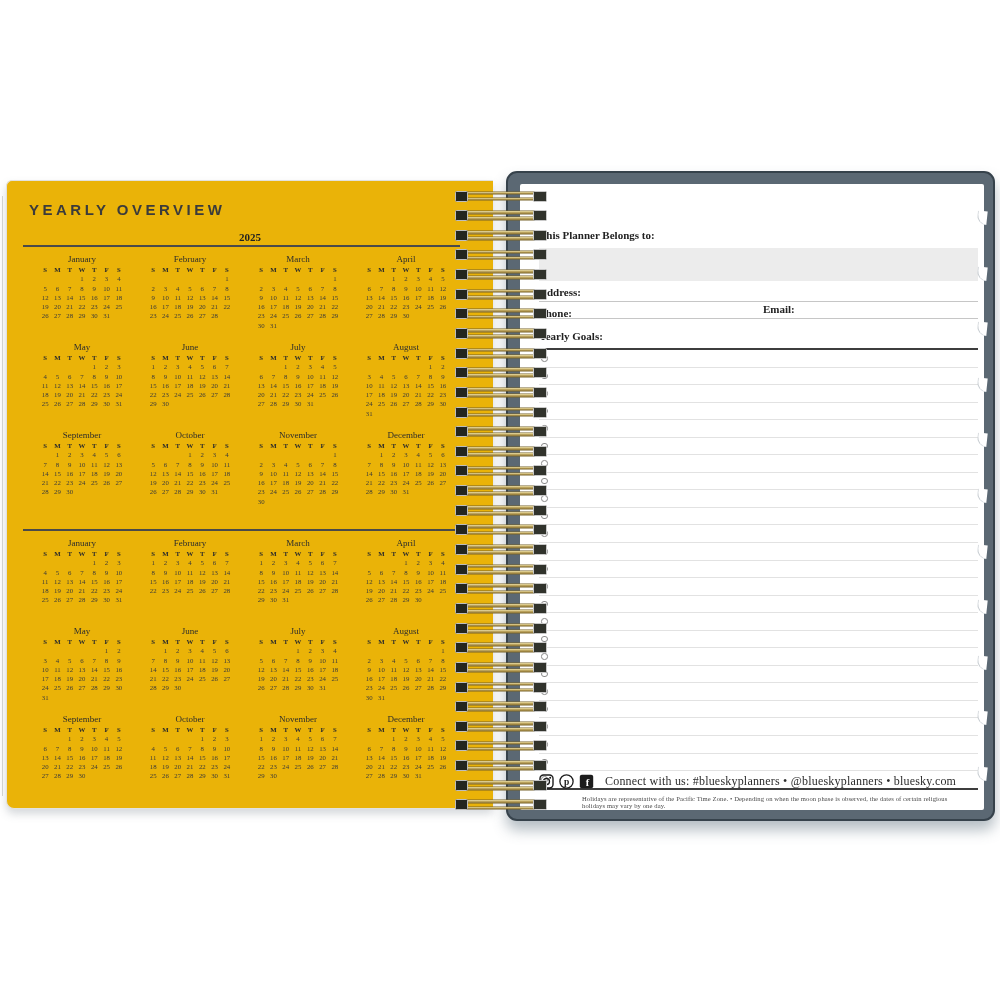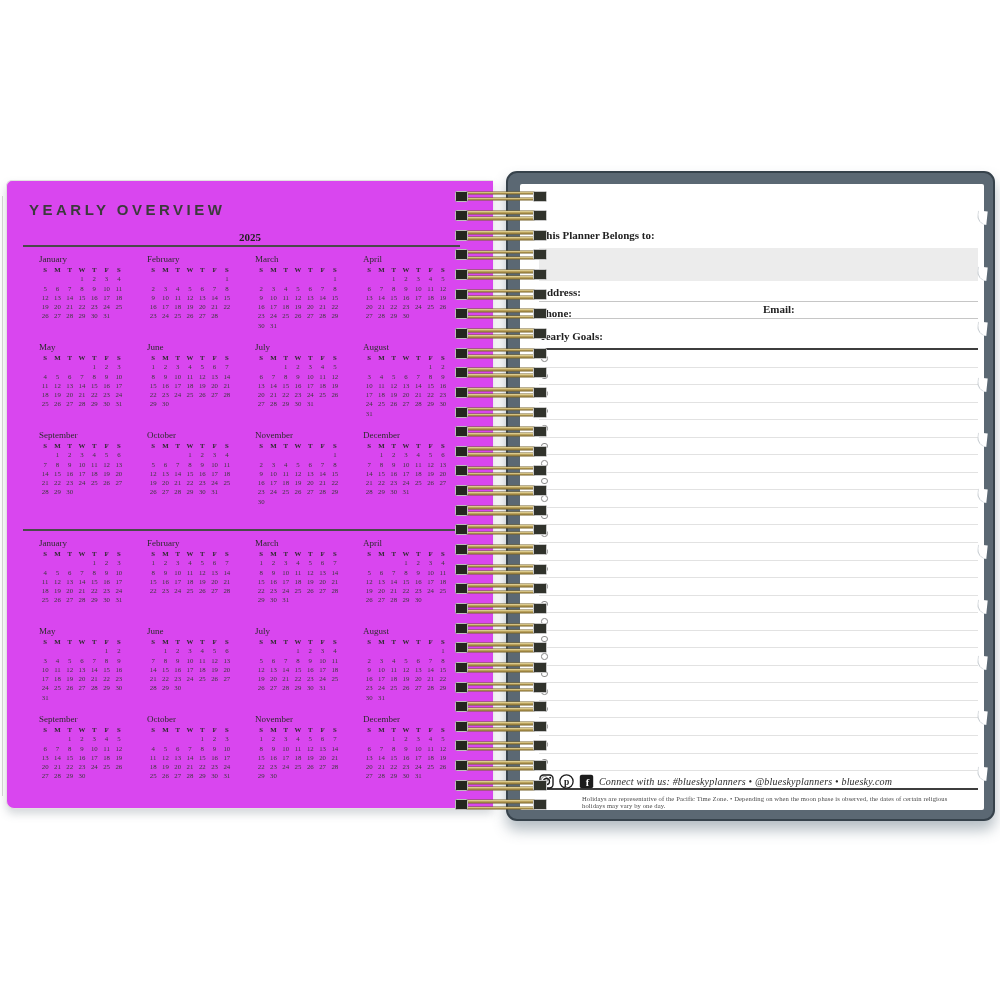--- a/index.html
+++ b/index.html
@@ -3,30 +3,30 @@
 <meta charset="utf-8">
 <style>
   html,body{margin:0;padding:0;background:#ffffff;}
   .scene{position:relative;width:1000px;height:1000px;background:#fff;overflow:hidden;
          font-family:"Liberation Serif","DejaVu Serif",serif;color:var(--text,#2f2f2f);}
 
   
   .left-stack{position:absolute;left:2px;top:196px;height:600px;width:3px;
               border-left:1px solid #d8d8d5;border-right:1px solid #eceie9;}
   .left-page{position:absolute;left:6px;top:180px;width:486px;height:627px;
-             background:#d946ef;border:1px solid #e2e2df;border-right:none;
+             background:#eab308;border:1px solid #e2e2df;border-right:none;
              border-radius:6px 0 0 8px;box-shadow:0 5px 9px rgba(120,130,140,.30);}
   .lp-title{position:absolute;left:22px;top:20px;font-family:"Liberation Sans","DejaVu Sans",sans-serif;
             font-size:15px;font-weight:700;letter-spacing:3.5px;color:#3b3b3b;}
   .year-label{position:absolute;left:0;width:100%;text-align:center;font-size:11px;font-weight:700;color:#222;}
   .year-rule{position:absolute;left:16px;right:33px;border-top:2px solid #4a4a4a;}
   .months-grid{position:absolute;left:32px;right:44px;display:grid;
                grid-template-columns:repeat(4,1fr);column-gap:22px;grid-auto-rows:88px;}
   .month{overflow:hidden;}
-  .mname{text-align:left;font-size:9px;color:#2c2c2c;height:11px;line-height:11px;}
+  .mname{text-align:center;font-size:9px;color:#2c2c2c;height:11px;line-height:11px;}
   .mgrid{display:grid;grid-template-columns:repeat(7,1fr);}
   .mgrid span{display:block;height:9.3px;line-height:9.3px;text-align:center;
               font-size:6.8px;color:#3a3a3a;}
   .mgrid .dh{font-weight:700;color:#2b2b2b;}
 
   
   .cover{position:absolute;left:506px;top:171px;width:489px;height:650px;
          background:var(--cover,#5b6873);border:2px solid var(--cover-border,#36424b);
          box-sizing:border-box;border-radius:11px;box-shadow:0 9px 14px rgba(90,110,125,.45);}
   .right-page{position:absolute;left:12px;top:11px;width:464px;height:626px;
@@ -38,21 +38,21 @@
   .rp-phone-row{position:absolute;left:19px;right:6px;top:119px;height:15px;border-bottom:1px solid #c6c6c6;}
   .rp-email{position:absolute;left:200px;top:0;}
   .rp-goals{position:absolute;left:19px;right:6px;top:146px;height:18px;border-bottom:2px solid var(--line-dark,#3d3d3d);}
   .goal-rows{position:absolute;left:19px;right:6px;top:166px;}
   .goal-row{height:16.55px;border-bottom:1px solid var(--line-light,#e2e2e2);position:relative;}
   .goal-row:last-child{border-bottom:2px solid var(--line-dark,#3d3d3d);}
   .goal-row .dot{position:absolute;left:2px;top:5px;width:4.5px;height:4.5px;border:1px solid #8a8a8a;
                  border-radius:50%;background:transparent;}
   .rp-footer{position:absolute;left:19px;right:6px;top:587px;height:20px;display:flex;align-items:center;}
   .rp-footer svg{margin-right:5px;flex:0 0 auto;}
-  .connect-text{font-size:10px;color:#2d2d2d;letter-spacing:.2px;font-style:italic;}
+  .connect-text{font-size:12px;color:#2d2d2d;margin-left:6px;letter-spacing:.2px;}
   .disclaimer{position:absolute;left:62px;right:12px;top:611px;font-size:6.6px;color:#4a4a4a;
               letter-spacing:.1px;}
 
   
   .curls{position:absolute;right:3px;top:38px;bottom:38px;width:13px;display:flex;
          flex-direction:column;justify-content:space-between;}
   .curl{width:9px;height:13px;border-left:1.5px solid #c3c9ce;border-bottom:1px solid #d9dee2;
         border-bottom-left-radius:11px;transform:rotate(6deg);background:#fff;}
 
   

